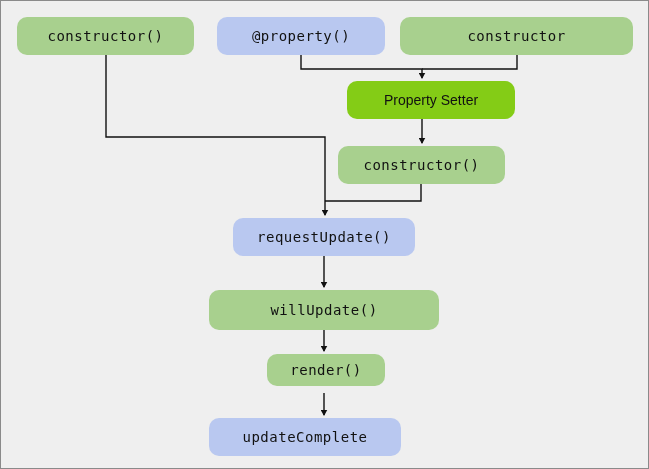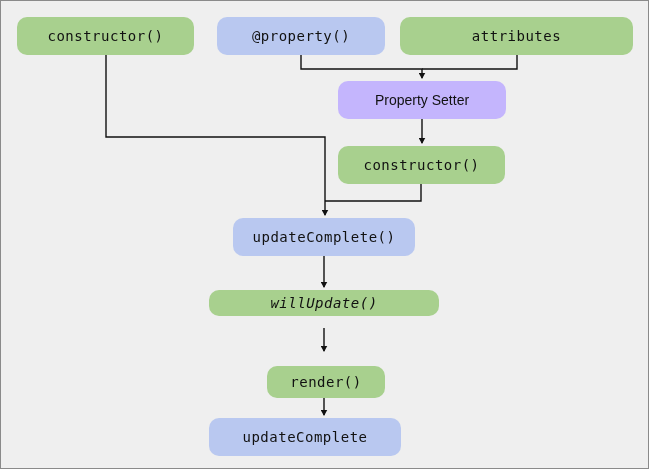--- a/index.html
+++ b/index.html
@@ -32,33 +32,34 @@
     border-radius: 10px;
     font-size: 14px;
     color: #111111;
     letter-spacing: 0.5px;
     white-space: nowrap;
     box-sizing: border-box;
   }
   .node.green { background: #a8d08e; }
   .node.blue  { background: #b9c8f0; }
   .node.gray  {
-    background: #c4b5fd;
+    background: #84cc16;
     font-family: "Liberation Sans", sans-serif;
     letter-spacing: 0;
+    margin-left: 9px;
   }
   
   #n-constructor     { left: 16px;  top: 16px;  width: 177px; height: 38px; }
   #n-property        { left: 216px; top: 16px;  width: 168px; height: 38px; }
   #n-attributes      { left: 399px; top: 16px;  width: 233px; height: 38px; }
   #n-property-setter { left: 337px; top: 80px;  width: 168px; height: 38px; }
   #n-haschanged      { left: 337px; top: 145px; width: 167px; height: 38px; }
   #n-requestupdate   { left: 232px; top: 217px; width: 182px; height: 38px; }
-  #n-willupdate      { left: 208px; top: 289px; width: 230px; height: 26px; font-style: italic; }
-  #n-render          { left: 266px; top: 353px; width: 118px; height: 32px; margin-top: 12px; }
+  #n-willupdate      { left: 208px; top: 289px; width: 230px; height: 40px; }
+  #n-render          { left: 266px; top: 353px; width: 118px; height: 32px; }
   #n-updatecomplete  { left: 208px; top: 417px; width: 192px; height: 38px; }
 </style>
 </head>
 <body>
 
 <div class="canvas">
 
   <svg class="edges-layer" viewBox="0 0 649 469" xmlns="http://www.w3.org/2000/svg">
     <defs>
       <marker id="arrow" markerWidth="7" markerHeight="7" refX="5.5" refY="3.5" orient="auto" markerUnits="userSpaceOnUse">
@@ -81,27 +82,27 @@
       <path d="M323,327 L323,350" marker-end="url(#arrow)"></path>
 
       <path d="M323,392 L323,414" marker-end="url(#arrow)"></path>
     </g>
   </svg>
 
   <div class="node green" id="n-constructor">constructor()</div>
 
   <div class="node blue" id="n-property">@property()</div>
 
-  <div class="node green" id="n-attributes">attributes</div>
+  <div class="node green" id="n-attributes">constructor</div>
 
   <div class="node gray" id="n-property-setter">Property Setter</div>
 
   <div class="node green" id="n-haschanged">constructor()</div>
 
-  <div class="node blue" id="n-requestupdate">updateComplete()</div>
+  <div class="node blue" id="n-requestupdate">requestUpdate()</div>
 
   <div class="node green" id="n-willupdate">willUpdate()</div>
 
   <div class="node green" id="n-render">render()</div>
 
   <div class="node blue" id="n-updatecomplete">updateComplete</div>
 
 </div>
 
 </body></html>

